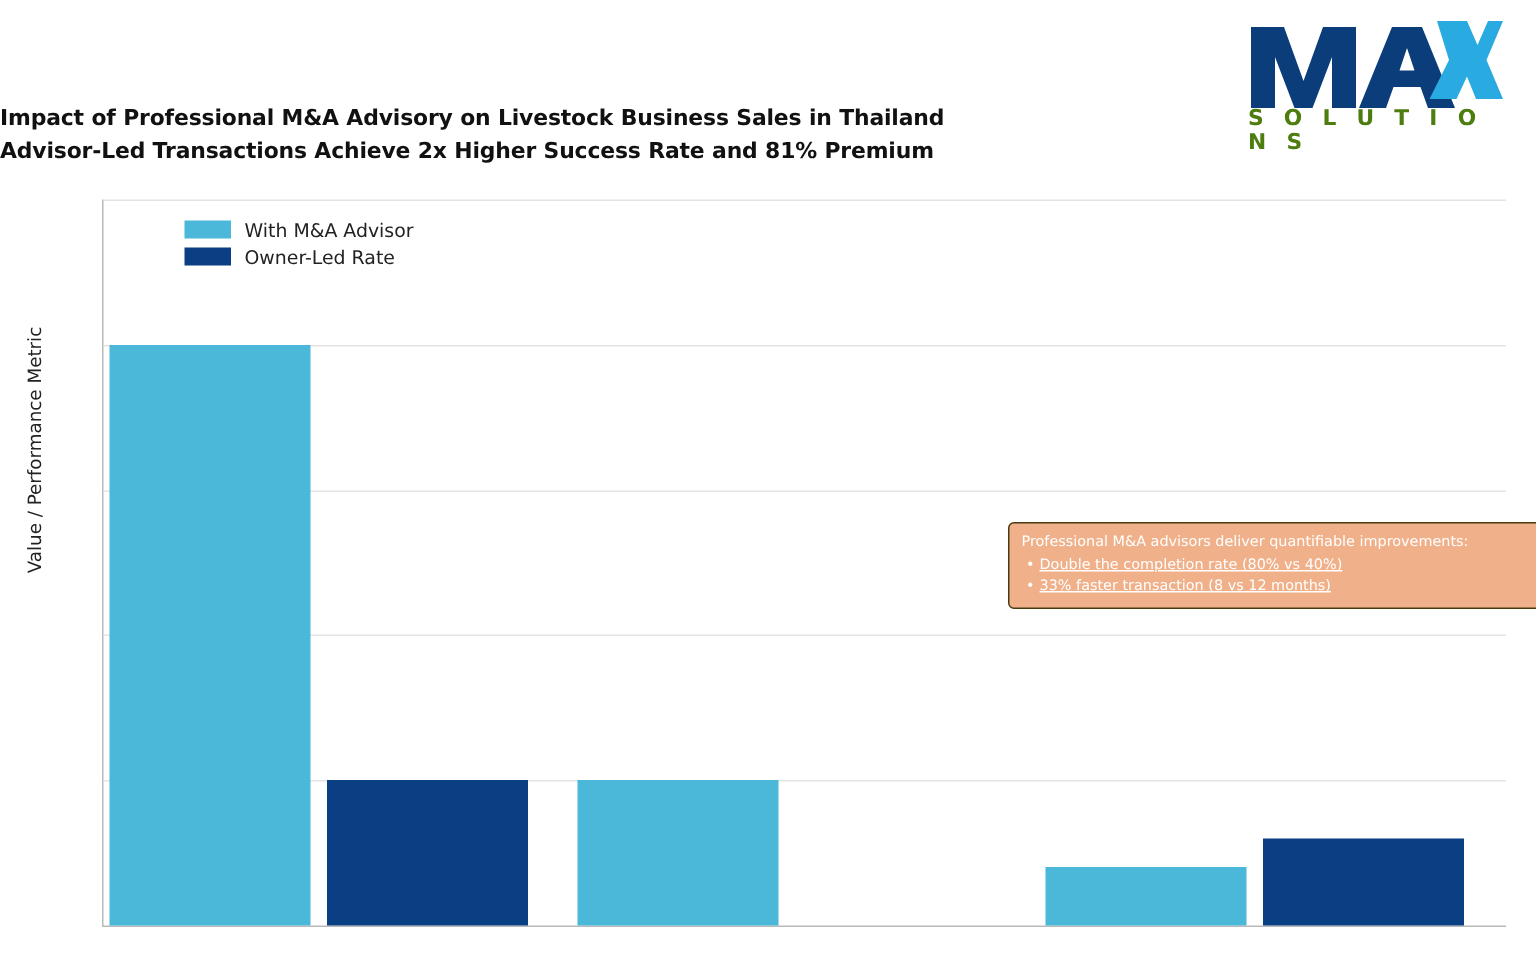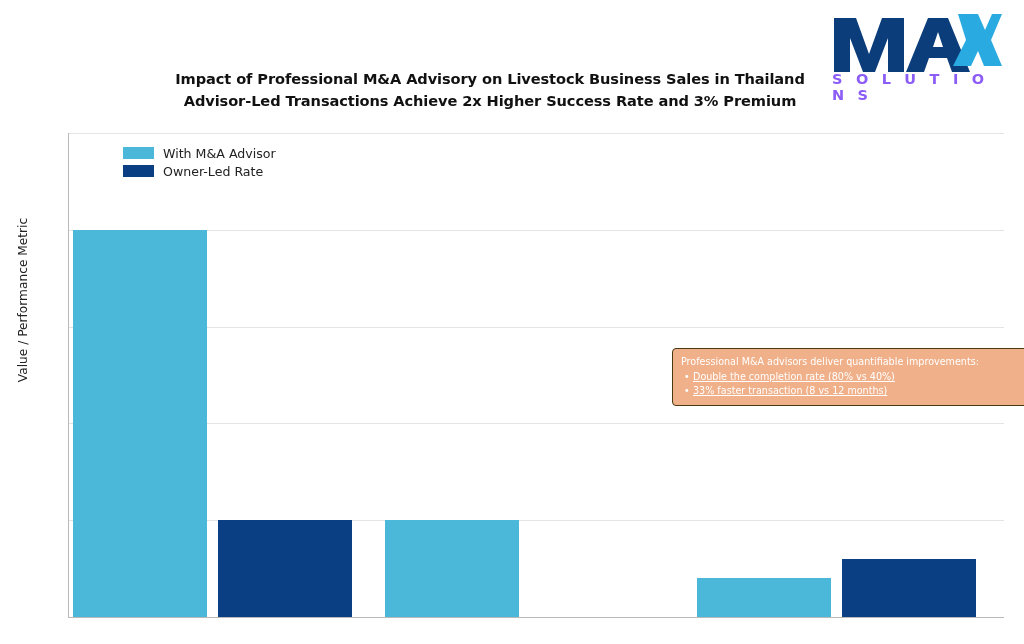--- a/index.html
+++ b/index.html
@@ -31,30 +31,29 @@
     height: 70px;
   }
   #logo .logo-sub {
     position: absolute;
     bottom: 2px;
     right: 2px;
     font-family: "DejaVu Sans", sans-serif;
     font-size: 14.5px;
     font-weight: bold;
     letter-spacing: 4.2px;
-    color: #8b5cf6;
+    color: #4d7c0f;
   }
 
   
   #title-block {
     position: absolute;
     top: 68px;
     left: 0;
     width: 980px;
-    text-align: center;
     pointer-events: none;
   }
   #title-block .t1,
   #title-block .t2 {
     font-family: "DejaVu Sans", sans-serif;
     font-size: 14.6px;
     font-weight: bold;
     color: #111111;
     line-height: 22px;
     letter-spacing: -0.1px;
@@ -170,21 +169,21 @@
     <polygon points="74,62 92,62 97,48 115,48 120,62 138,62 116,8 96,8" fill="#0b3d7b"></polygon>
     <polygon points="101,37 106,22 111,37" fill="#ffffff"></polygon>
 
     <polygon points="126,4 146,4 153,20 160,4 170,4 159,30 170,56 152,56 146,41 139,56 121,56 134,30" fill="#29abe2"></polygon>
   </svg>
   <div class="logo-sub">S O L U T I O N S</div>
 </div>
 
 <div id="title-block">
   <div class="t1">Impact of Professional M&amp;A Advisory on Livestock Business Sales in Thailand</div>
-  <div class="t2">Advisor-Led Transactions Achieve 2x Higher Success Rate and 3% Premium</div>
+  <div class="t2">Advisor-Led Transactions Achieve 2x Higher Success Rate and 81% Premium</div>
 </div>
 
 <div id="plot">
   <div id="gridlines">
       <div class="gridline" style="top: 387.2px;"></div>
       <div class="gridline" style="top: 290.4px;"></div>
       <div class="gridline" style="top: 193.6px;"></div>
       <div class="gridline" style="top: 96.8px;"></div>
       <div class="gridline" style="top: 0px;"></div>
     </div>

